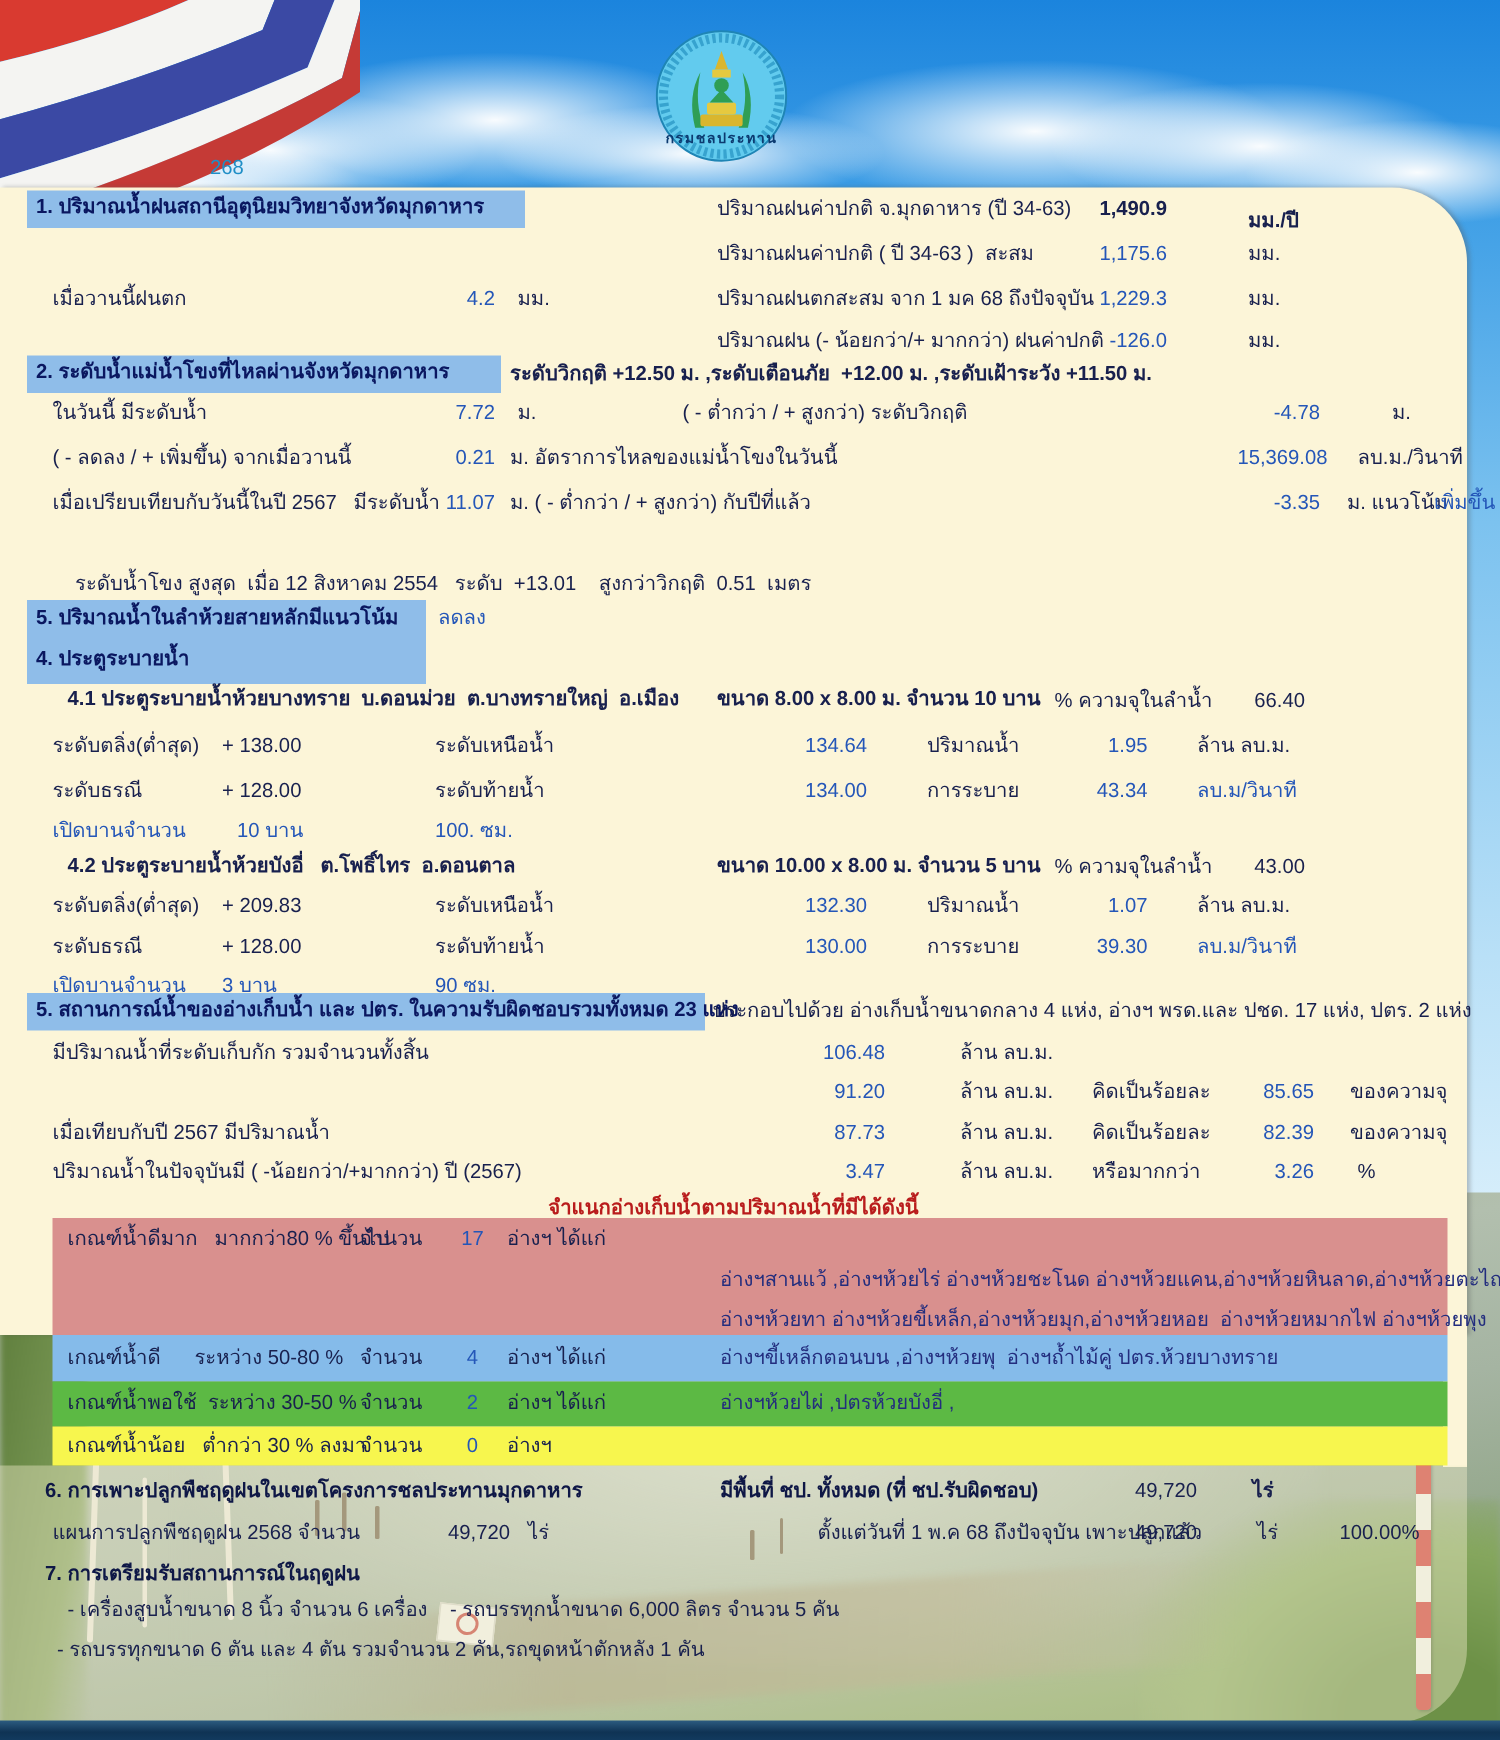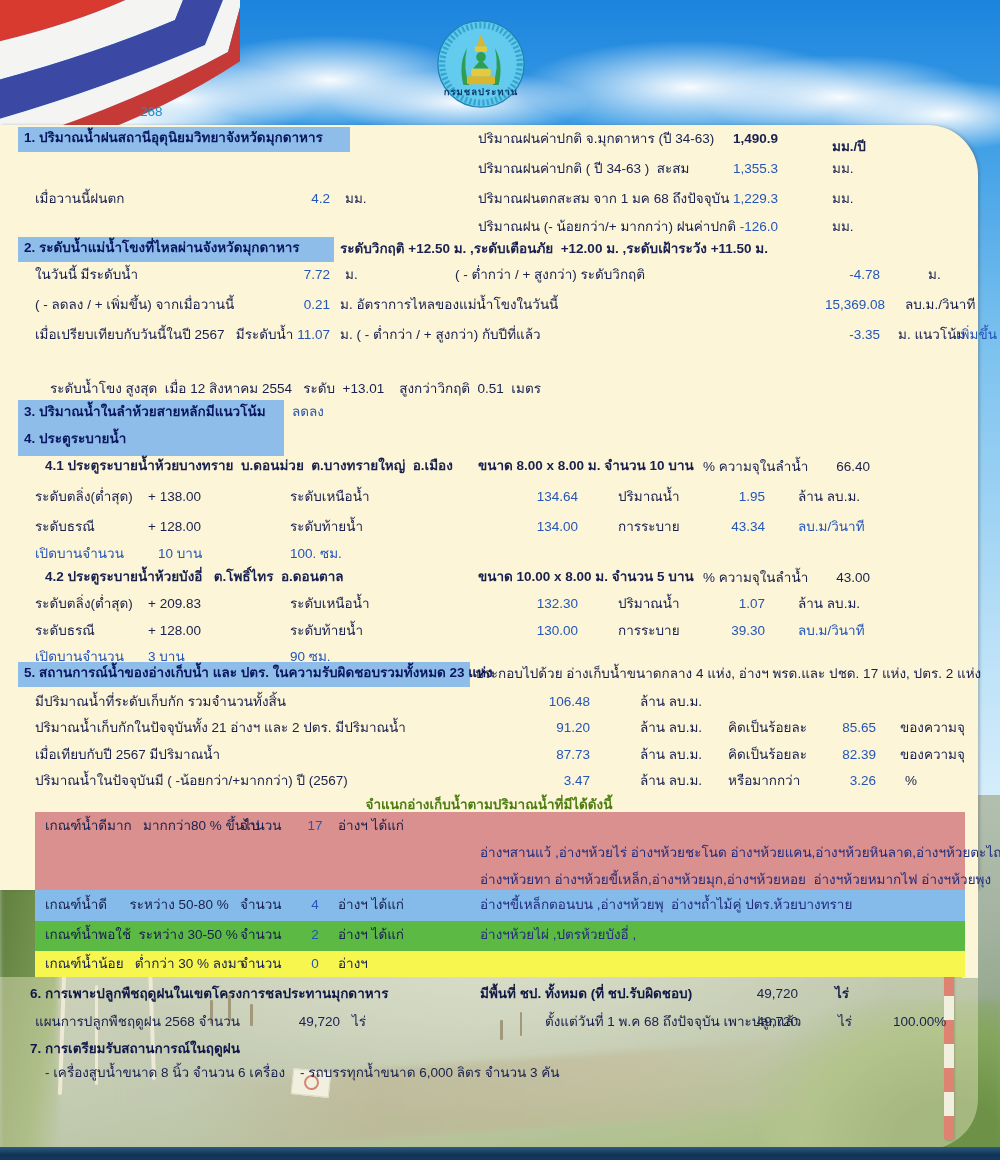--- a/index.html
+++ b/index.html
@@ -116,21 +116,21 @@
   </svg>
   <span class="logo-cap">กรมชลประทาน</span>
 
 
   <div class="hdblk h1blk"></div>
   <span class="t hdc" style="left:24px;top:130px">1. ปริมาณน้ำฝนสถานีอุตุนิยมวิทยาจังหวัดมุกดาหาร</span>
   <span class="t" style="left:478px;top:131px">ปริมาณฝนค่าปกติ จ.มุกดาหาร (ปี 34-63)</span>
   <span class="t b num" style="left:700px;top:131px;width:78px">1,490.9</span>
   <span class="t b" style="left:832px;top:139px">มม./ปี</span>
   <span class="t" style="left:478px;top:161px">ปริมาณฝนค่าปกติ ( ปี 34-63 )  สะสม</span>
-  <span class="t v num" style="left:700px;top:161px;width:78px">1,355.3</span>
+  <span class="t v num" style="left:700px;top:161px;width:78px">1,175.6</span>
   <span class="t" style="left:832px;top:161px">มม.</span>
   <span class="t" style="left:35px;top:191px">เมื่อวานนี้ฝนตก</span>
   <span class="t v num" style="left:285px;top:191px;width:45px">4.2</span>
   <span class="t" style="left:345px;top:191px">มม.</span>
   <span class="t" style="left:478px;top:191px">ปริมาณฝนตกสะสม จาก 1 มค 68 ถึงปัจจุบัน</span>
   <span class="t v num" style="left:700px;top:191px;width:78px">1,229.3</span>
   <span class="t" style="left:832px;top:191px">มม.</span>
   <span class="t" style="left:478px;top:219px">ปริมาณฝน (- น้อยกว่า/+ มากกว่า) ฝนค่าปกติ</span>
   <span class="t v num" style="left:700px;top:219px;width:78px">-126.0</span>
   <span class="t" style="left:832px;top:219px">มม.</span>
@@ -151,21 +151,21 @@
   <span class="t" style="left:905px;top:297px">ลบ.ม./วินาที</span>
   <span class="t" style="left:35px;top:327px">เมื่อเปรียบเทียบกับวันนี้ในปี 2567   มีระดับน้ำ</span>
   <span class="t v num" style="left:285px;top:327px;width:45px">11.07</span>
   <span class="t" style="left:340px;top:327px">ม. ( - ต่ำกว่า / + สูงกว่า) กับปีที่แล้ว</span>
   <span class="t v num" style="left:825px;top:327px;width:55px">-3.35</span>
   <span class="t" style="left:898px;top:327px">ม. แนวโน้ม</span>
   <span class="t v" style="left:956px;top:327px">เพิ่มขึ้น</span>
   <span class="t" style="left:50px;top:381px">ระดับน้ำโขง สูงสุด  เมื่อ 12 สิงหาคม 2554   ระดับ  +13.01    สูงกว่าวิกฤติ  0.51  เมตร</span>
 
   <div class="hdblk h34blk"></div>
-  <span class="t hdc" style="left:24px;top:404px">3. ปริมาณน้ำในลำห้วยสายหลักมีแนวโน้ม</span>
+  <span class="t hdc" style="left:24px;top:404px">5. ปริมาณน้ำในลำห้วยสายหลักมีแนวโน้ม</span>
   <span class="t v" style="left:292px;top:404px">ลดลง</span>
   <span class="t hdc" style="left:24px;top:431px">4. ประตูระบายน้ำ</span>
 
   <span class="t b" style="left:45px;top:458px">4.1 ประตูระบายน้ำห้วยบางทราย  บ.ดอนม่วย  ต.บางทรายใหญ่  อ.เมือง</span>
   <span class="t b" style="left:478px;top:458px">ขนาด 8.00 x 8.00 ม. จำนวน 10 บาน</span>
   <span class="t" style="left:703px;top:459px">% ความจุในลำน้ำ</span>
   <span class="t num" style="left:810px;top:459px;width:60px">66.40</span>
   <span class="t" style="left:35px;top:489px">ระดับตลิ่ง(ต่ำสุด)</span>
   <span class="t" style="left:148px;top:489px">+ 138.00</span>
   <span class="t" style="left:290px;top:489px">ระดับเหนือน้ำ</span>
@@ -205,39 +205,38 @@
   <span class="t v" style="left:35px;top:649px">เปิดบานจำนวน</span>
   <span class="t v" style="left:148px;top:649px">3 บาน</span>
   <span class="t v" style="left:290px;top:649px">90 ซม.</span>
 
   <div class="hdblk h5blk"></div>
   <span class="t hdc" style="left:24px;top:665px">5. สถานการณ์น้ำของอ่างเก็บน้ำ และ ปตร. ในความรับผิดชอบรวมทั้งหมด 23 แห่ง</span>
   <span class="t" style="left:475px;top:666px">ประกอบไปด้วย อ่างเก็บน้ำขนาดกลาง 4 แห่ง, อ่างฯ พรด.และ ปชด. 17 แห่ง, ปตร. 2 แห่ง</span>
   <span class="t" style="left:35px;top:694px">มีปริมาณน้ำที่ระดับเก็บกัก รวมจำนวนทั้งสิ้น</span>
   <span class="t v num" style="left:528px;top:694px;width:62px">106.48</span>
   <span class="t" style="left:640px;top:694px">ล้าน ลบ.ม.</span>
-  <span class="t" style="left:35px;top:720px">ปริมาณน้ำเก็บกักในปัจจุบันทั้ง 21 อ่างฯ และ 2 ปตร. มีปริมาณน้ำ</span>
   <span class="t v num" style="left:528px;top:720px;width:62px">91.20</span>
   <span class="t" style="left:640px;top:720px">ล้าน ลบ.ม.</span>
   <span class="t" style="left:728px;top:720px">คิดเป็นร้อยละ</span>
   <span class="t v num" style="left:828px;top:720px;width:48px">85.65</span>
   <span class="t" style="left:900px;top:720px">ของความจุ</span>
   <span class="t" style="left:35px;top:747px">เมื่อเทียบกับปี 2567 มีปริมาณน้ำ</span>
   <span class="t v num" style="left:528px;top:747px;width:62px">87.73</span>
   <span class="t" style="left:640px;top:747px">ล้าน ลบ.ม.</span>
   <span class="t" style="left:728px;top:747px">คิดเป็นร้อยละ</span>
   <span class="t v num" style="left:828px;top:747px;width:48px">82.39</span>
   <span class="t" style="left:900px;top:747px">ของความจุ</span>
   <span class="t" style="left:35px;top:773px">ปริมาณน้ำในปัจจุบันมี ( -น้อยกว่า/+มากกว่า) ปี (2567)</span>
   <span class="t v num" style="left:528px;top:773px;width:62px">3.47</span>
   <span class="t" style="left:640px;top:773px">ล้าน ลบ.ม.</span>
   <span class="t" style="left:728px;top:773px">หรือมากกว่า</span>
   <span class="t v num" style="left:828px;top:773px;width:48px">3.26</span>
   <span class="t" style="left:905px;top:773px">%</span>
-  <span class="center-line b" style="top:793px;color:#4d7c0f">จำแนกอ่างเก็บน้ำตามปริมาณน้ำที่มีได้ดังนี้</span>
+  <span class="center-line b" style="top:793px;color:#b91c1c">จำแนกอ่างเก็บน้ำตามปริมาณน้ำที่มีได้ดังนี้</span>
 
   <div class="row-pink"></div>
   <div class="row-blue"></div>
   <div class="row-green"></div>
   <div class="row-yellow"></div>
 
   <span class="t" style="left:45px;top:818px">เกณฑ์น้ำดีมาก   มากกว่า80 % ขึ้นไป</span>
   <span class="t" style="left:240px;top:818px">จำนวน</span>
   <span class="t v" style="left:300px;top:818px;width:30px;text-align:center">17</span>
   <span class="t" style="left:338px;top:818px">อ่างฯ ได้แก่</span>
@@ -268,15 +267,16 @@
   <span class="t" style="left:35px;top:1014px">แผนการปลูกพืชฤดูฝน 2568 จำนวน</span>
   <span class="t num" style="left:282px;top:1014px;width:58px">49,720</span>
   <span class="t" style="left:352px;top:1014px">ไร่</span>
   <span class="t" style="left:545px;top:1014px">ตั้งแต่วันที่ 1 พ.ค 68 ถึงปัจจุบัน เพาะปลูกแล้ว</span>
   <span class="t num" style="left:740px;top:1014px;width:58px">49,720</span>
   <span class="t" style="left:838px;top:1014px">ไร่</span>
   <span class="t" style="left:893px;top:1014px">100.00%</span>
 
   <span class="t b" style="left:30px;top:1041px;color:#0e1746">7. การเตรียมรับสถานการณ์ในฤดูฝน</span>
   <span class="t" style="left:45px;top:1065px">- เครื่องสูบน้ำขนาด 8 นิ้ว จำนวน 6 เครื่อง</span>
-  <span class="t" style="left:300px;top:1065px">- รถบรรทุกน้ำขนาด 6,000 ลิตร จำนวน 3 คัน</span>
+  <span class="t" style="left:300px;top:1065px">- รถบรรทุกน้ำขนาด 6,000 ลิตร จำนวน 5 คัน</span>
+  <span class="t" style="left:38px;top:1092px">- รถบรรทุกขนาด 6 ตัน และ 4 ตัน รวมจำนวน 2 คัน,รถขุดหน้าตักหลัง 1 คัน</span>
 
 </div>
 
 </body></html>

